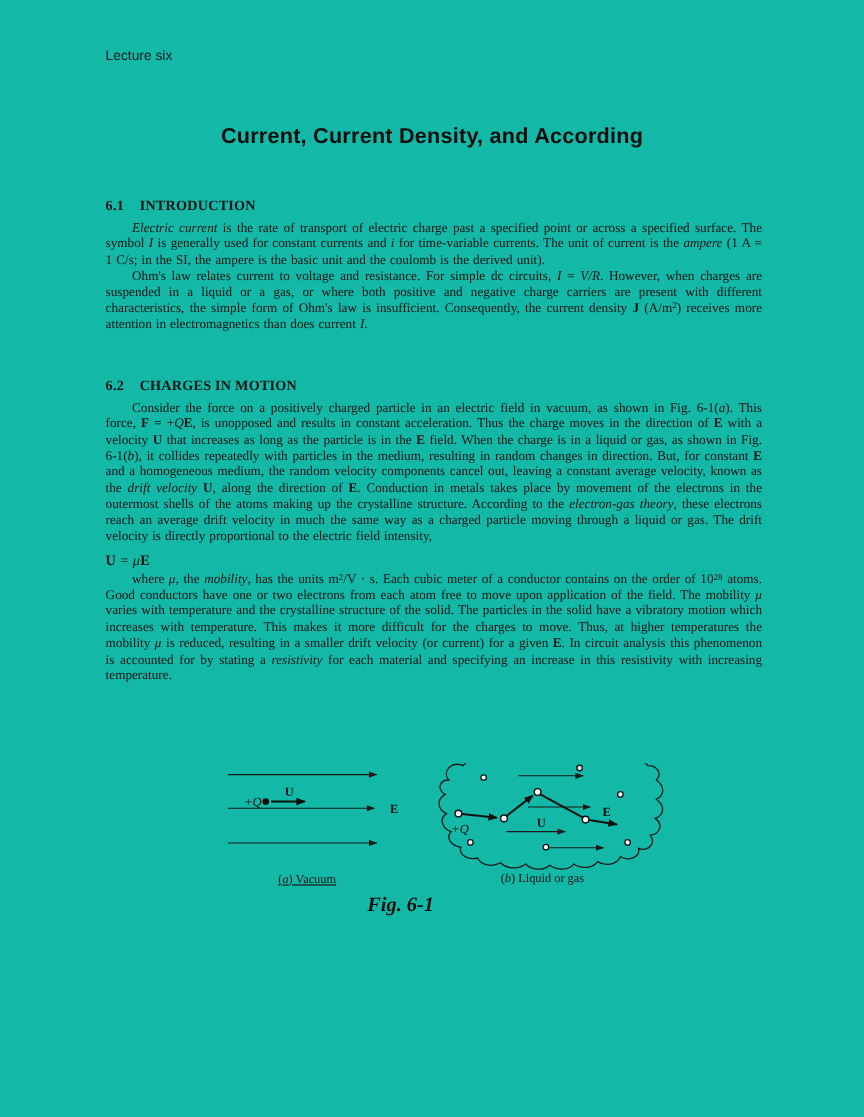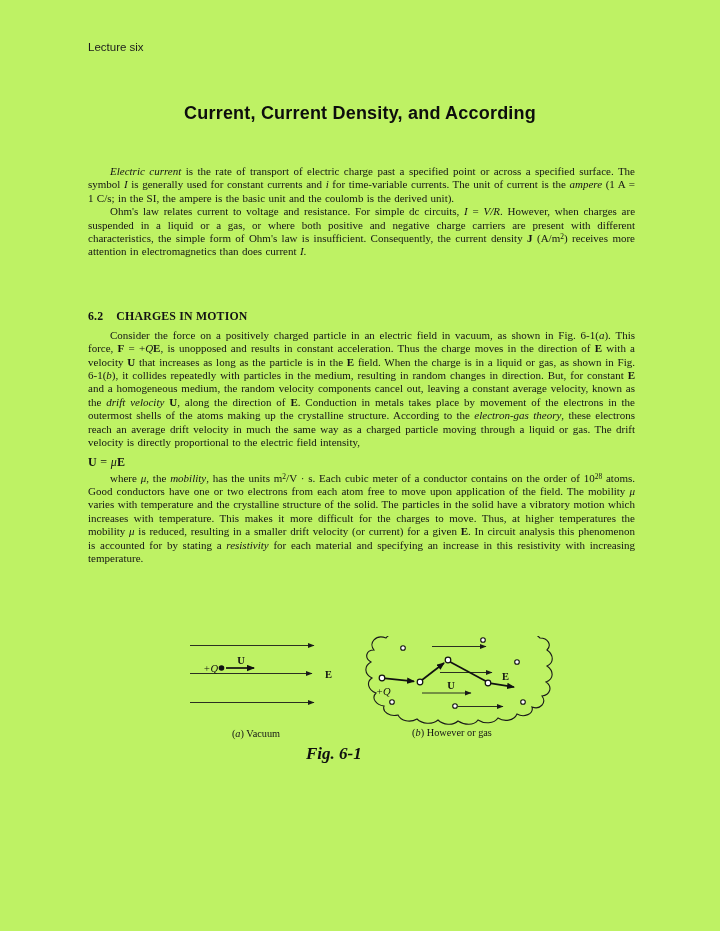--- a/index.html
+++ b/index.html
@@ -1,67 +1,70 @@
 <!DOCTYPE html>
 <html><head>
 <meta charset="utf-8">
 <style>
   html,body { margin:0; padding:0; background:#ffffff; }
   .page {
-    position:relative; width:720px; height:931px; background:#bef264;
+    position:relative; width:720px; height:931px; background:#14b8a6;
     overflow:hidden; font-family:"Liberation Serif", serif; color:#141414;
   }
   .header-note {
     position:absolute; left:88px; top:41px;
     font-family:"Liberation Sans", sans-serif; font-size:11.5px; color:#1c1c1c;
   }
   .doc-title {
     position:absolute; left:0; right:0; top:103px; margin:0; text-align:center;
     font-family:"Liberation Sans", sans-serif; font-weight:700; font-size:18px;
     letter-spacing:0.2px; color:#0d0d0d;
   }
   .content { position:absolute; left:88px; top:160px; width:547px; }
   .section-heading { font-weight:700; font-size:11.8px; margin:4px 0 0 0; letter-spacing:0.2px; }
   .section-heading .sec-num { margin-right:13px; }
-  .sh2 { margin-top:50px; }
+  .sh2 { margin-top:36px; }
   .body-para {
     margin:5px 0 0 0; font-size:11px; line-height:13.4px;
     text-align:justify; text-indent:22px; word-spacing:0.6px;
   }
   .mt0 { margin-top:0; }
   .equation { margin:5px 0 2px 0; text-align:left; font-size:12px; letter-spacing:0.3px; }
   .st-i { font-style:italic; }
   .st-b { font-weight:700; }
   sup { font-size:0.68em; line-height:0; vertical-align:baseline; position:relative; top:-0.38em; }
   .figure-svg { position:absolute; left:0; top:636px; width:720px; height:130px; }
   .figure-svg .thin { stroke:#1a1a1a; stroke-width:0.9; fill:none; }
   .figure-svg .bold { stroke:#111111; stroke-width:1.7; fill:none; }
   .figure-svg .blob { stroke:#1a1a1a; stroke-width:1.1; fill:none; }
   .figure-svg .dot  { fill:#111111; stroke:none; }
   .figure-svg .nc   { fill:#ffffff; stroke:#111111; stroke-width:1.2; }
   .figure-svg .oc   { fill:#ffffff; stroke:#111111; stroke-width:1.1; }
   .lab-b { font-family:"Liberation Serif", serif; font-weight:700; font-size:10.5px; fill:#111111; }
   .lab-i { font-family:"Liberation Serif", serif; font-style:italic; font-size:10.5px; fill:#111111; }
   .fig-caption { position:absolute; font-size:10.3px; text-align:center; color:#141414; }
-  .cap-a { left:190px; top:728px; width:132px; }
+  .cap-a { left:190px; top:728px; width:132px;text-decoration:underline; }
   .cap-b { left:388px; top:727px; width:128px; }
   .fig-label { position:absolute; left:306px; top:744px; width:120px; 
     font-weight:700; font-size:17px; color:#0f0f0f;font-style:italic; }
 </style>
 </head>
 <body>
 
 <div class="page">
 
   <div class="header-note">Lecture six</div>
 
   <h1 class="doc-title">Current, Current Density, and According</h1>
 
   <div class="content">
 
+    <div class="section-heading">
+      <span class="sec-num">6.1</span><span class="sec-title">INTRODUCTION</span>
+    </div>
     <p class="body-para"><span class="st-i">Electric current</span><span> is the rate of transport of electric charge past a specified point or across a specified surface.  The symbol </span><span class="st-i">I</span><span> is generally used for constant currents and </span><span class="st-i">i</span><span> for time-variable currents.  The unit of current is the </span><span class="st-i">ampere</span><span>  (1 A = 1 C/s;  in the SI, the ampere is the basic unit and the coulomb is the derived unit).</span></p>
     <p class="body-para mt0"><span>Ohm's law relates current to voltage and resistance.  For simple dc circuits,  </span><span class="st-i">I</span><span> = </span><span class="st-i">V/R</span><span>.  However, when charges are suspended in a liquid or a gas, or where both positive and negative charge carriers are present with different characteristics, the simple form of Ohm's law is insufficient.  Consequently, the current density </span><span class="st-b">J</span><span>  (A/m</span><sup>2</sup><span>) receives more attention in electromagnetics than does current </span><span class="st-i">I</span><span>.</span></p>
 
     <div class="section-heading sh2">
       <span class="sec-num">6.2</span><span class="sec-title">CHARGES IN MOTION</span>
     </div>
     <p class="body-para"><span>Consider the force on a positively charged particle in an electric field in vacuum, as shown in Fig. 6-1(</span><span class="st-i">a</span><span>).  This force,  </span><span class="st-b">F</span><span> = +</span><span class="st-i">Q</span><span class="st-b">E</span><span>,  is unopposed and results in constant acceleration.  Thus the charge moves in the direction of </span><span class="st-b">E</span><span> with a velocity </span><span class="st-b">U</span><span> that increases as long as the particle is in the </span><span class="st-b">E</span><span> field.  When the charge is in a liquid or gas, as shown in Fig. 6-1(</span><span class="st-i">b</span><span>), it collides repeatedly with particles in the medium, resulting in random changes in direction.  But, for constant </span><span class="st-b">E</span><span> and a homogeneous medium, the random velocity components cancel out, leaving a constant average velocity, known as the </span><span class="st-i">drift velocity</span><span> </span><span class="st-b">U</span><span>, along the direction of </span><span class="st-b">E</span><span>.  Conduction in metals takes place by movement of the electrons in the outermost shells of the atoms making up the crystalline structure.  According to the </span><span class="st-i">electron-gas theory</span><span>, these electrons reach an average drift velocity in much the same way as a charged particle moving through a liquid or gas.  The drift velocity is directly proportional to the electric field intensity,</span></p>
 
     <div class="equation"><span class="st-b">U</span><span> = </span><span class="st-i">μ</span><span class="st-b">E</span></div>
 
@@ -122,16 +125,16 @@
       <circle class="oc" cx="455" cy="706" r="2.3"></circle>
       <circle class="oc" cx="523" cy="702" r="2.3"></circle>
 
       <text class="lab-i" x="376" y="694.5">+Q</text>
       <text class="lab-b" x="451" y="689" text-anchor="middle">U</text>
       <text class="lab-b" x="502" y="680">E</text>
     </g>
   </svg>
 
   <div class="fig-caption cap-a"><span>(</span><span class="st-i">a</span><span>) Vacuum</span></div>
-  <div class="fig-caption cap-b"><span>(</span><span class="st-i">b</span><span>) However or gas</span></div>
+  <div class="fig-caption cap-b"><span>(</span><span class="st-i">b</span><span>) Liquid or gas</span></div>
   <div class="fig-label">Fig. 6-1</div>
 
 </div>
 
 </body></html>

